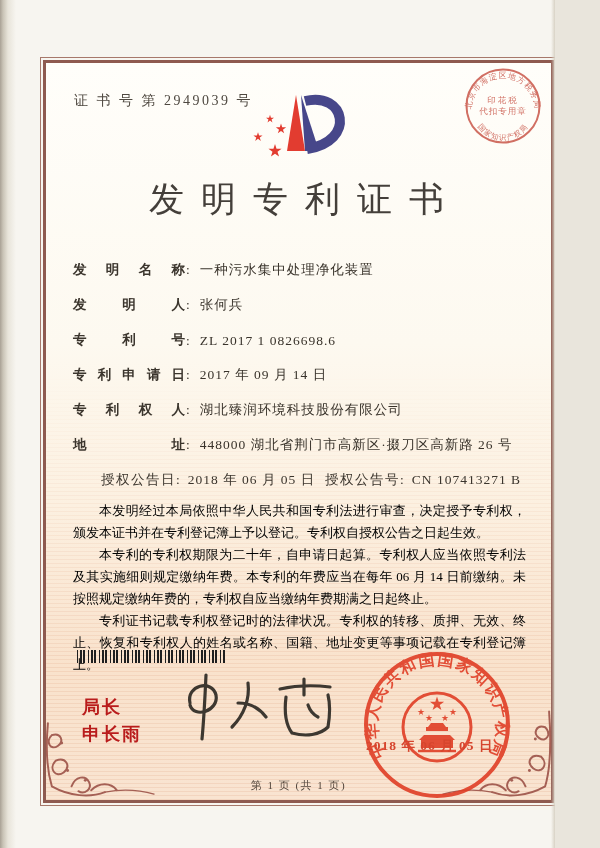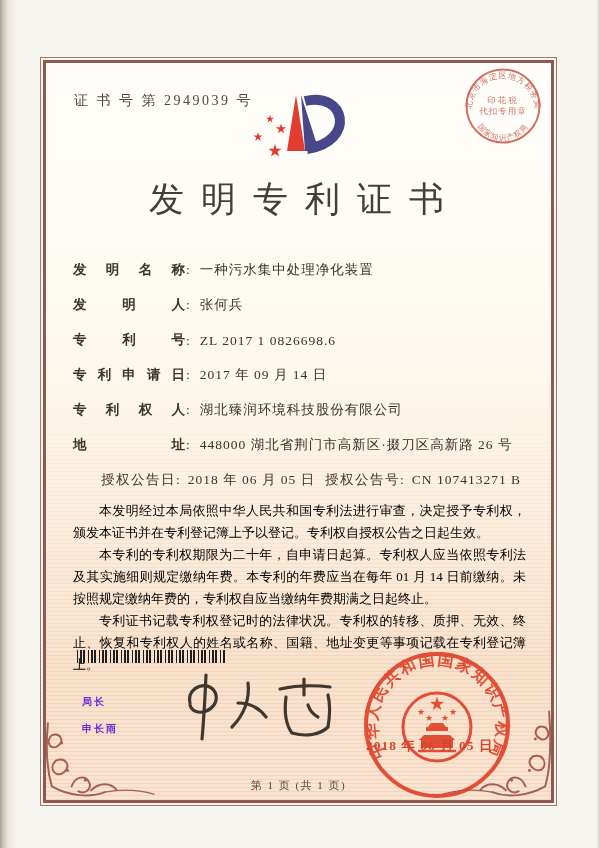--- a/index.html
+++ b/index.html
@@ -1,17 +1,17 @@
 <!DOCTYPE html>
 <html><head>
 <meta charset="utf-8">
 <style>
   html,body{margin:0;padding:0;background:#e9e5dc;}
   .page{
-    position:relative;width:600px;height:848px;overflow:hidden;
+    position:relative;width:555px;height:848px;overflow:hidden;
     background:#f7f5f0;
     font-family:"Liberation Serif","DejaVu Serif",serif;
     color:#3b352d;
   }
   .edge-left{
     position:absolute;left:0;top:0;width:16px;height:100%;
     background:linear-gradient(90deg,#a9a195 0,#c9c3b6 3px,#e8e4da 8px,rgba(247,245,240,0) 16px);
     pointer-events:none;
   }
   .edge-right{
@@ -57,21 +57,21 @@
     position:absolute;left:73px;top:500px;width:453px;
     font-size:13px;line-height:22px;text-align:justify;color:#000000;
   }
   .bodytext p{margin:0;text-indent:2em;}
   .barcode{
     position:absolute;left:77px;top:650px;width:148px;height:13px;
     background:repeating-linear-gradient(90deg,#1f1f1f 0 1px,transparent 1px 3px,#1f1f1f 3px 5px,transparent 5px 6px,#1f1f1f 6px 8px,transparent 8px 11px);
   }
   .director{
     position:absolute;left:82px;font-family:"Liberation Sans","DejaVu Sans",sans-serif;
-    font-size:10px;font-weight:600;letter-spacing:2px;color:#6d28d9;
+    font-size:18px;font-weight:600;letter-spacing:2px;color:#b91c1c;
   }
   .sig{position:absolute;left:162px;top:668px;width:200px;height:82px;}
   .sipo-seal{position:absolute;left:362px;top:650px;width:150px;height:150px;opacity:.9;}
   .seal-date{
     position:absolute;left:366px;top:737px;font-size:13.5px;font-weight:700;
     color:#d6452e;letter-spacing:1px;white-space:nowrap;
   }
   .tax-seal{position:absolute;left:463px;top:66px;width:80px;height:80px;opacity:.85;}
   .orn{position:absolute;width:118px;height:118px;opacity:.9;}
   .orn-bl{left:42px;top:684px;}
@@ -177,21 +177,21 @@
 
   <div class="grant-pair" style="left:73px;top:471px">
     <span class="glabel">授权公告日</span><span>:</span><span class="gvalue">2018 年 06 月 05 日</span>
   </div>
   <div class="grant-pair" style="left:297px;top:471px">
     <span class="glabel">授权公告号</span><span>:</span><span class="gvalue">CN 107413271 B</span>
   </div>
 
   <div class="bodytext">
     <p>本发明经过本局依照中华人民共和国专利法进行审查，决定授予专利权，颁发本证书并在专利登记簿上予以登记。专利权自授权公告之日起生效。</p>
-    <p>本专利的专利权期限为二十年，自申请日起算。专利权人应当依照专利法及其实施细则规定缴纳年费。本专利的年费应当在每年 01 月 14 日前缴纳。未按照规定缴纳年费的，专利权自应当缴纳年费期满之日起终止。</p>
+    <p>本专利的专利权期限为二十年，自申请日起算。专利权人应当依照专利法及其实施细则规定缴纳年费。本专利的年费应当在每年 06 月 14 日前缴纳。未按照规定缴纳年费的，专利权自应当缴纳年费期满之日起终止。</p>
     <p>专利证书记载专利权登记时的法律状况。专利权的转移、质押、无效、终止、恢复和专利权人的姓名或名称、国籍、地址变更等事项记载在专利登记簿上。</p>
   </div>
 
   <div class="barcode"></div>
 
   <div class="director" style="top:695px">局长</div>
   <div class="director" style="top:722px">申长雨</div>
 
   <svg class="sig" viewBox="0 0 200 80">
     <g fill="none" stroke="#2e2a24" stroke-width="3.2" stroke-linecap="round" opacity="0.92">

